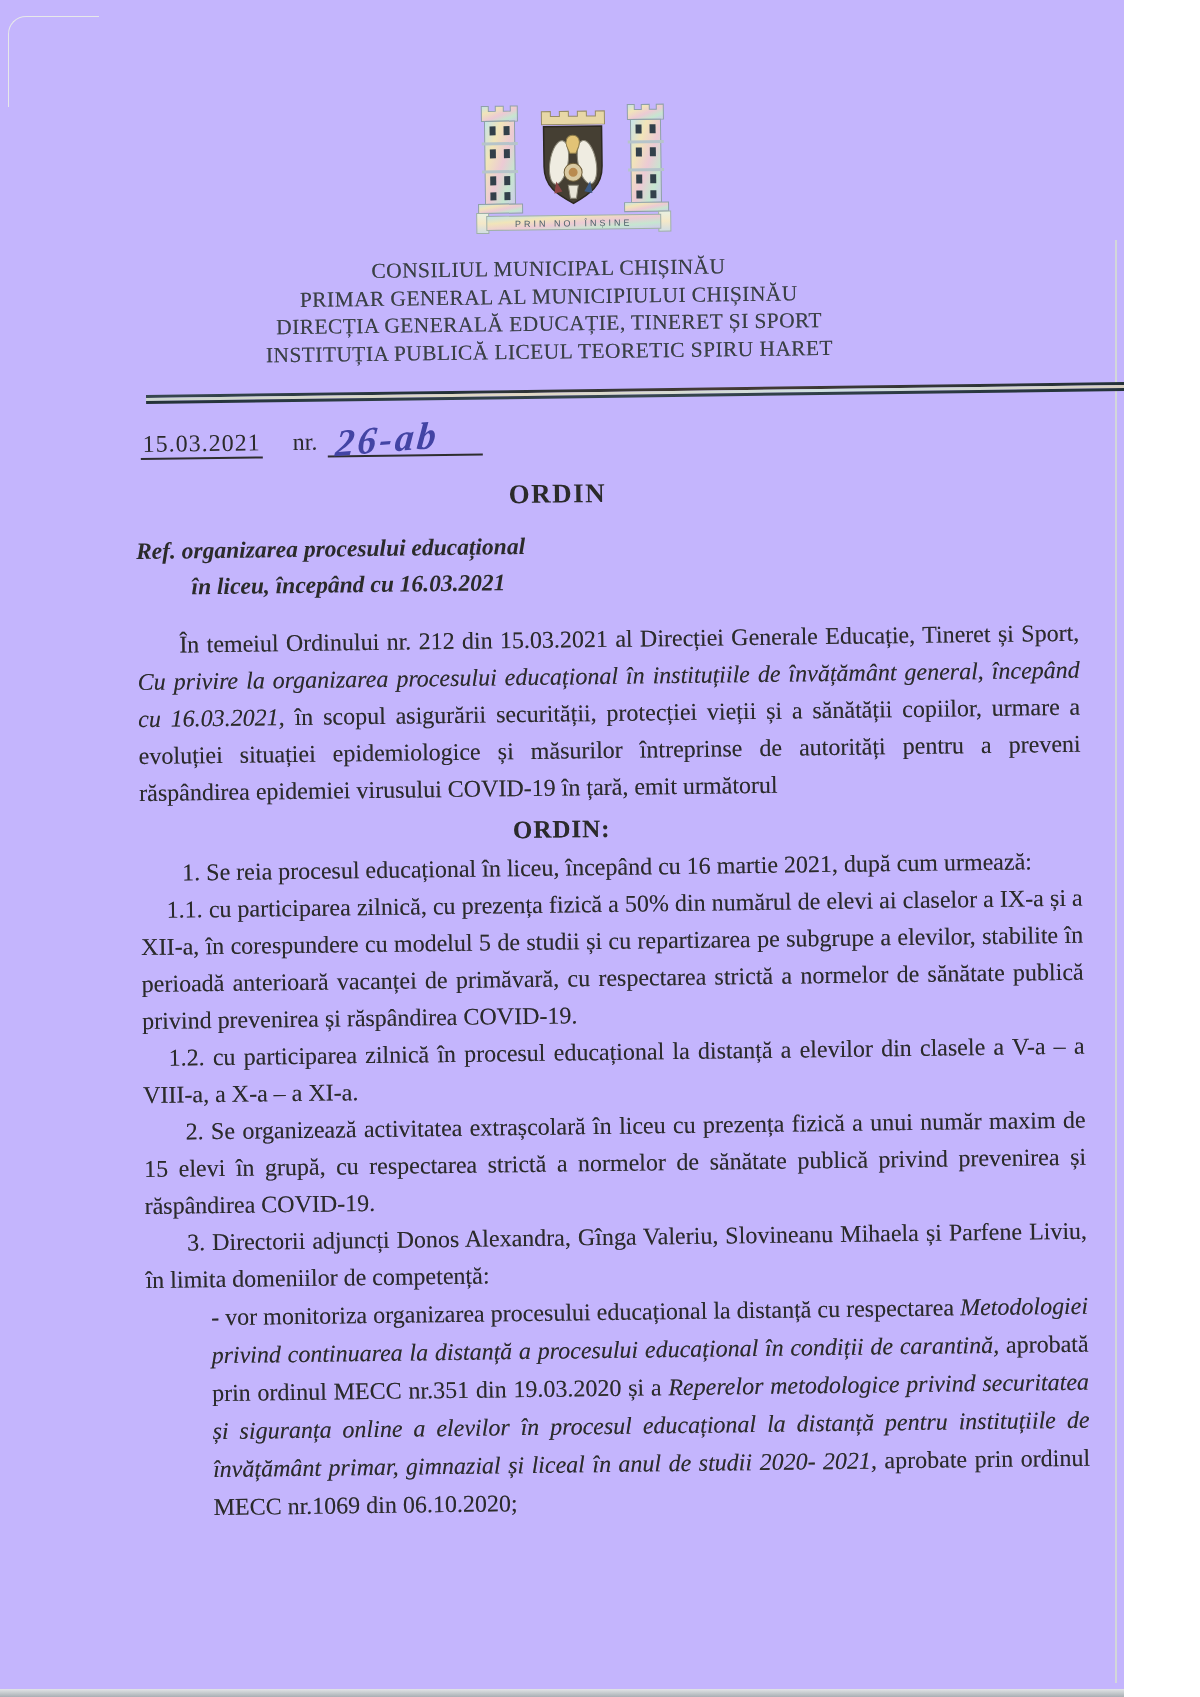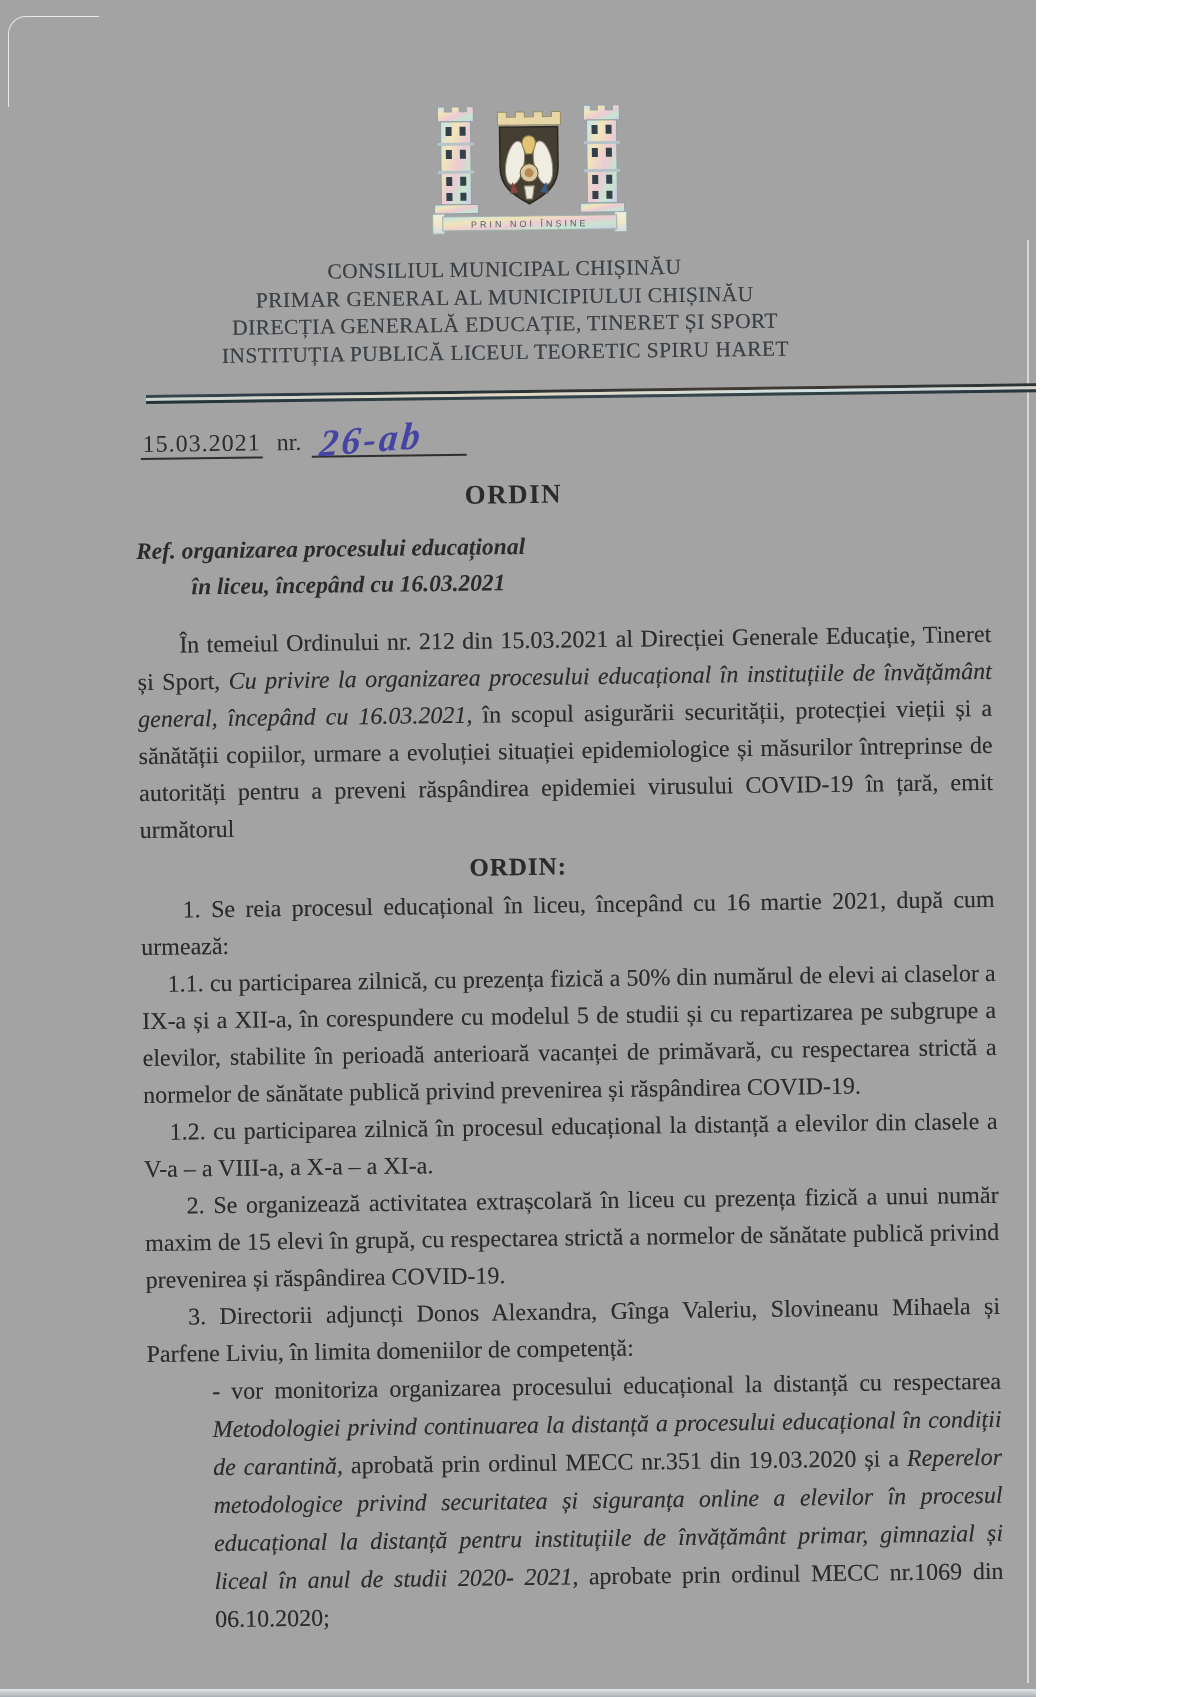--- a/index.html
+++ b/index.html
@@ -1,19 +1,19 @@
 <!DOCTYPE html>
 <html><head>
 <meta charset="utf-8">
 <title>Document</title>
 <style>
   html,body { margin:0; padding:0; background:#ffffff; }
   .page {
-    position:relative; width:1036px; height:1697px;
-    background:#a3a3a3; overflow:hidden;
+    position:relative; width:1124px; height:1697px;
+    background:#c4b5fd; overflow:hidden;
     font-family:"Liberation Serif","DejaVu Serif",serif;
     color:#2b2b2b;
   }
   .content {
     position:absolute; inset:0;
     transform:rotate(-0.75deg);
     transform-origin:600px 850px;
   }
   
   .corner-frame {
@@ -43,21 +43,21 @@
   .rule .a { position:absolute; top:0; left:0; right:0; height:3px;
              background:linear-gradient(90deg,#37474f,#233138 30%,#443a33 58%,#233138); }
   .rule .b { position:absolute; top:3px; left:0; right:0; height:3px;
              background:linear-gradient(90deg,#ccd6d0,#e1d8c3 38%,#cfe0e2 70%,#d7cebf); }
   .rule .c { position:absolute; top:6px; left:0; right:0; height:3px;
              background:linear-gradient(90deg,#243239,#37474f 50%,#243239); }
 
   
   .meta { margin:16px 0 0 146px; font-size:24px; height:50px; }
   .meta .date { letter-spacing:1px; border-bottom:2px solid #2e2e2e; padding:0 2px 1px; }
-  .meta .nrl { margin-left:8px; }
+  .meta .nrl { margin-left:24px; }
   .meta .nrwrap { display:inline-block; border-bottom:2px solid #2e2e2e;
                   margin-left:10px; padding:0 44px 0 8px; }
   .meta .hand { display:inline-block; font-style:italic; font-weight:bold;
                 font-size:38px; line-height:1; letter-spacing:3px; color:#4344a4;
                 transform:rotate(-4deg) skewX(-10deg); position:relative; top:3px; }
 
   .title { margin:14px 0 0; text-align:center; font-size:27px; font-weight:700;
            letter-spacing:1.5px; }
 
   .subject { margin:18px 0 0 140px; font-weight:700; font-style:italic;

